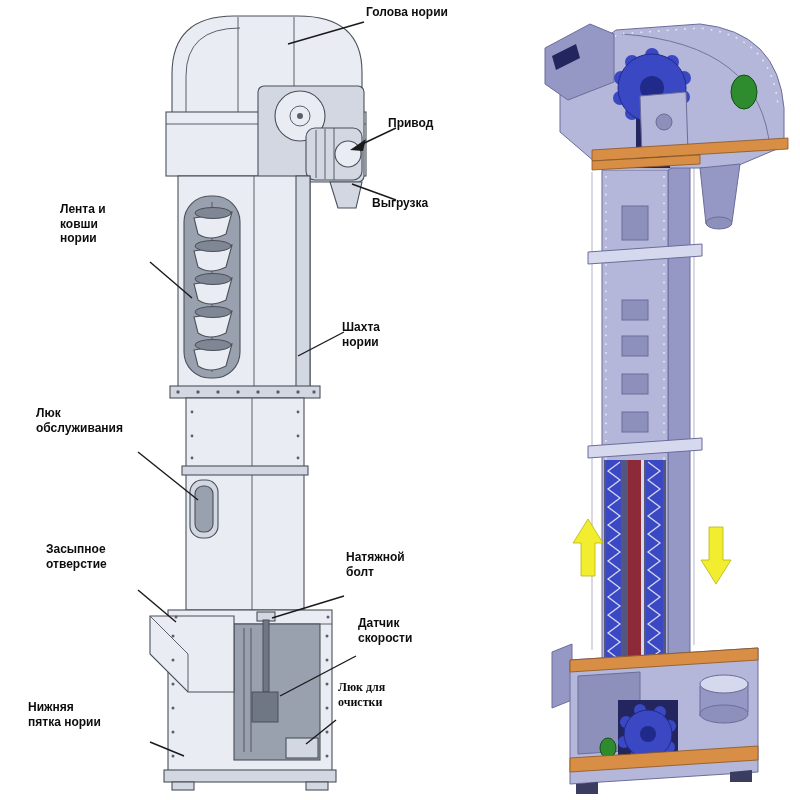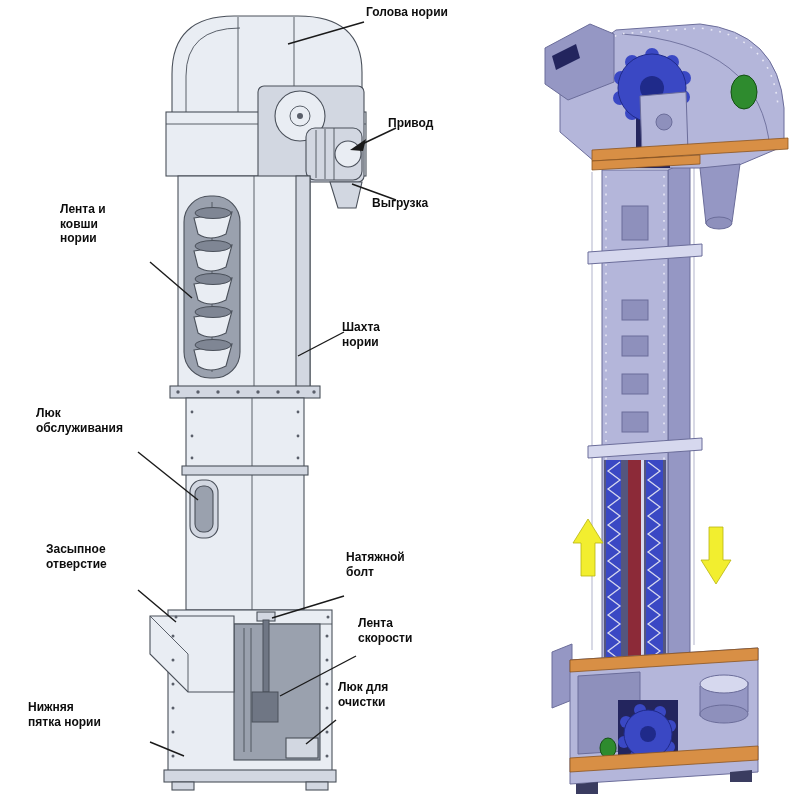--- a/index.html
+++ b/index.html
@@ -273,20 +273,20 @@
 ковши
 нории</div>
 <div class="label t-l" style="left:342px;top:287px;width:80px;margin-top:33px;">Шахта
 нории</div>
 <div class="label t-l" style="left:36px;top:406px;width:140px;">Люк
 обслуживания</div>
 <div class="label t-l" style="left:346px;top:550px;width:100px;">Натяжной
 болт</div>
 <div class="label t-c" style="left:46px;top:542px;width:114px;">Засыпное
 отверстие</div>
-<div class="label t-l" style="left:358px;top:616px;width:100px;">Лента
+<div class="label t-l" style="left:358px;top:616px;width:100px;">Датчик
 скорости</div>
-<div class="label t-l" style="left:338px;top:680px;width:100px;">Люк для
+<div class="label t-l" style="left:338px;top:680px;width:100px;font-family:Liberation Serif, serif;">Люк для
 очистки</div>
 <div class="label t-c" style="left:28px;top:700px;width:128px;">Нижняя
 пятка нории</div>
 
 </div>
 
 </body></html>

